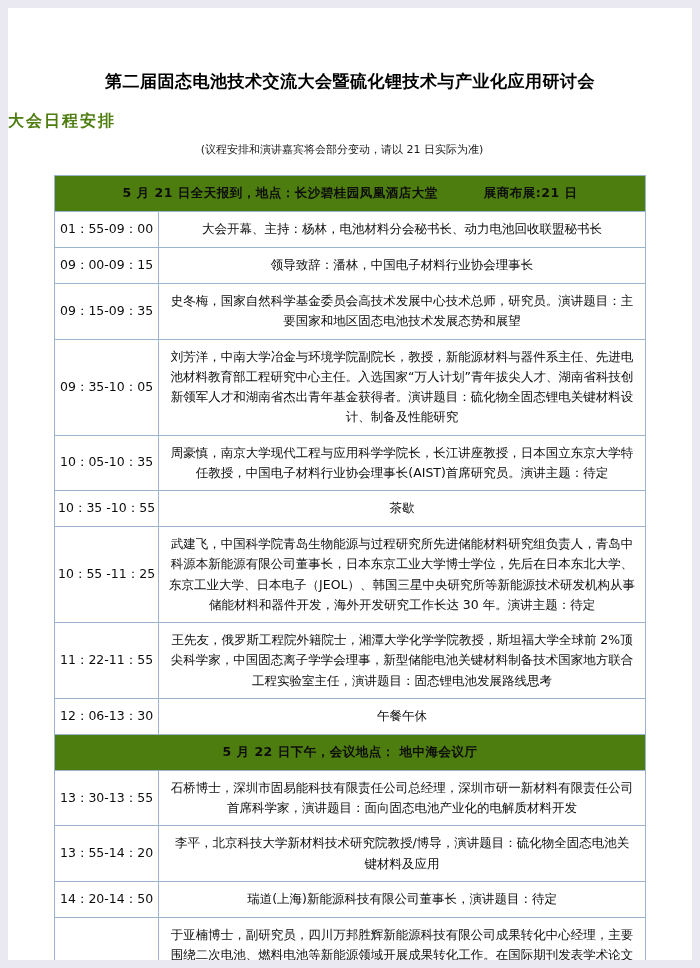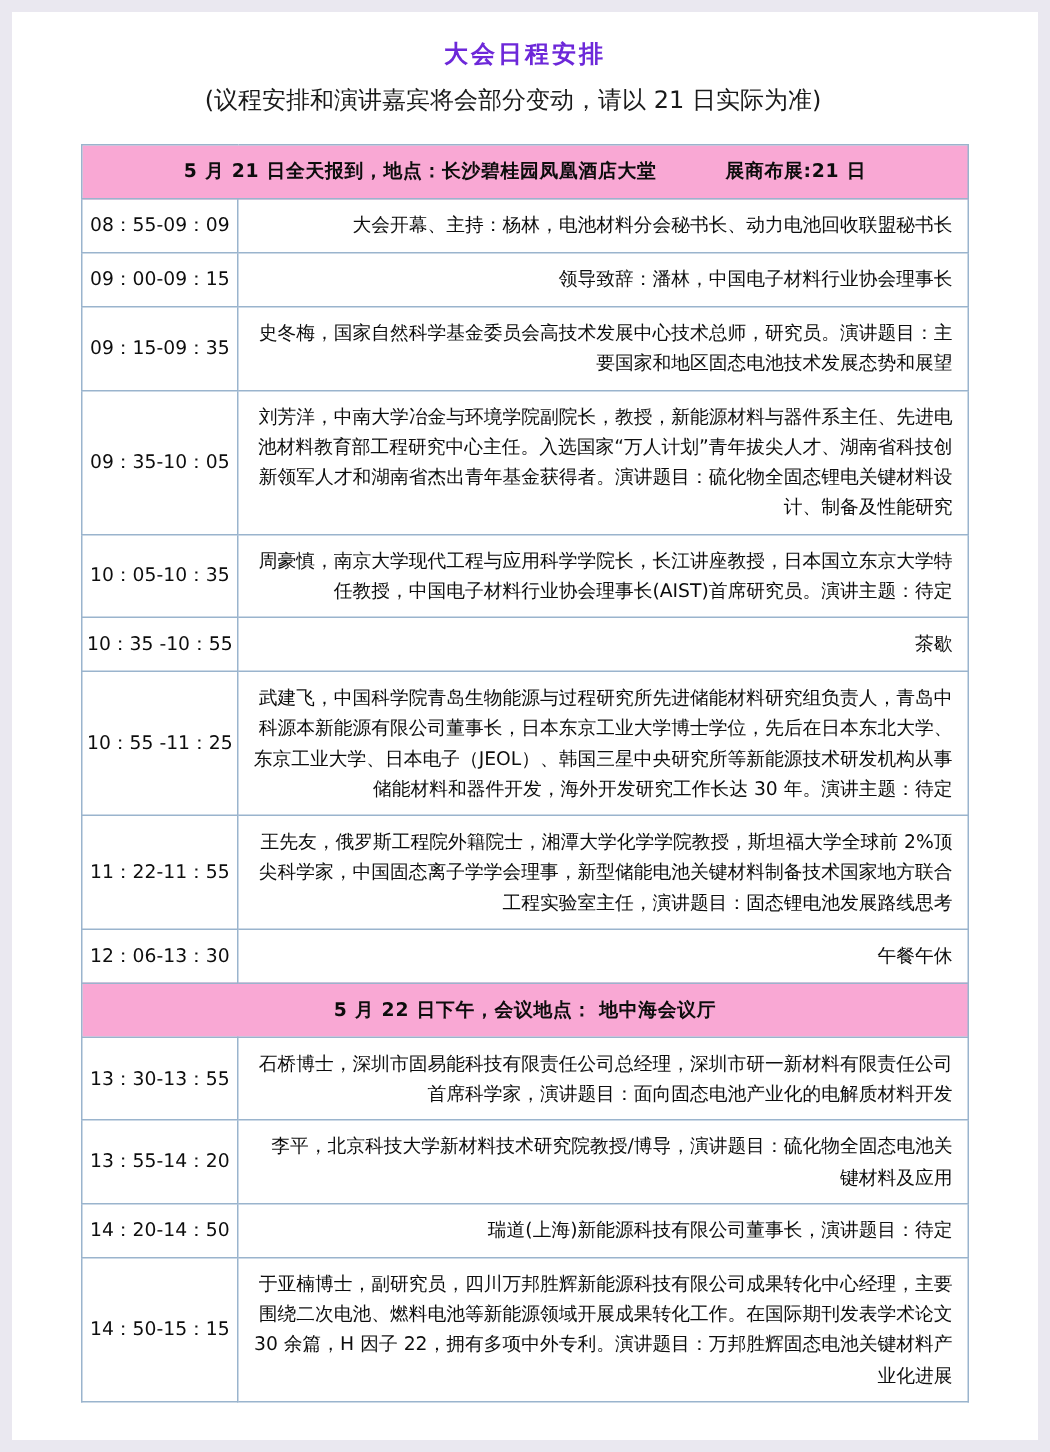--- a/index.html
+++ b/index.html
@@ -19,79 +19,79 @@
   .page-title {
     margin:62px 30px 0 30px;
     text-align:center;
     font-size:17px;
     font-weight:bold;
     color:#000;
     letter-spacing:0.5px;
   }
   .page-subtitle {
     margin:18px 0 0 0;
-    text-align:center;
     font-size:16px;
     font-weight:bold;
-    color:#6d28d9;
+    color:#4d7c0f;
     letter-spacing:2px;
   }
   .page-note {
     margin:10px 16px 0 0;
     text-align:center;
-    font-size:16px;
+    font-size:11px;
     color:#1a1a1a;
   }
   table.schedule {
     width:592px;
     margin:18px auto 0 auto;
     border-collapse:collapse;
   }
   table.schedule td {
     border:1px solid #9ab4cd;
     font-size:12.5px;
     color:#0d0d0d;
     vertical-align:middle;
   }
   td.banner-cell {
-    background:#f9a8d4;
+    background:#4d7c0f;
     text-align:center;
     font-weight:bold;
     font-size:13px;
     padding:9px 7px;
     letter-spacing:0.5px;
   }
   td.banner-cell .banner-extra { margin-left:46px; }
   td.time-cell {
     width:96px;
     text-align:center;
     white-space:nowrap;
     padding:9px 3px;
     font-size:12.5px;
   }
   td.desc-cell {
     padding:7px 10px;
     line-height:1.62;
-    text-align:right;
+    text-align:center;
   }
 </style>
 </head>
 <body>
 
 <div class="page">
+  <h1 class="page-title">第二届固态电池技术交流大会暨硫化锂技术与产业化应用研讨会</h1>
   <h2 class="page-subtitle">大会日程安排</h2>
   <p class="page-note">(议程安排和演讲嘉宾将会部分变动，请以 21 日实际为准)</p>
 
   <table class="schedule">
     <tbody>
         <tr>
           <td colspan="2" class="banner-cell"><span>5 月 21 日全天报到，地点：长沙碧桂园凤凰酒店大堂</span><span class="banner-extra">展商布展:21 日</span></td>
         </tr>
         <tr>
-          <td class="time-cell">08：55-09：09</td>
+          <td class="time-cell">01：55-09：00</td>
           <td class="desc-cell">大会开幕、主持：杨林，电池材料分会秘书长、动力电池回收联盟秘书长</td>
         </tr>
         <tr>
           <td class="time-cell">09：00-09：15</td>
           <td class="desc-cell">领导致辞：潘林，中国电子材料行业协会理事长</td>
         </tr>
         <tr>
           <td class="time-cell">09：15-09：35</td>
           <td class="desc-cell">史冬梅，国家自然科学基金委员会高技术发展中心技术总师，研究员。演讲题目：主要国家和地区固态电池技术发展态势和展望</td>
         </tr>

